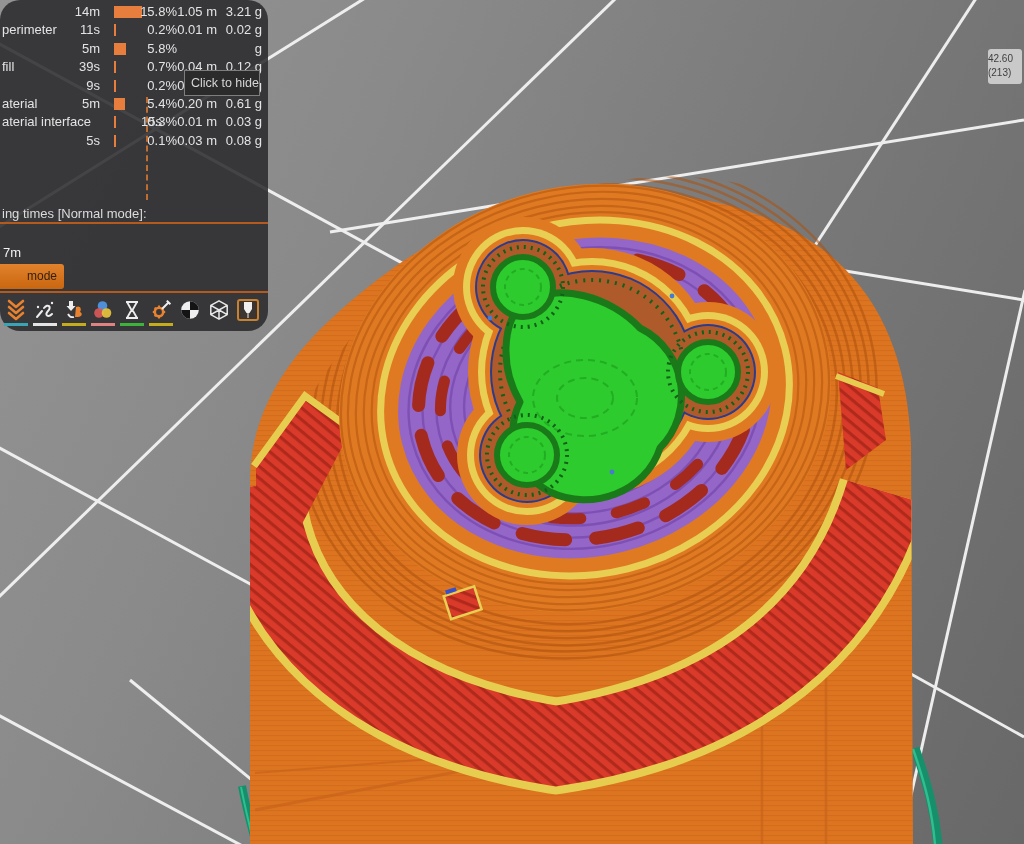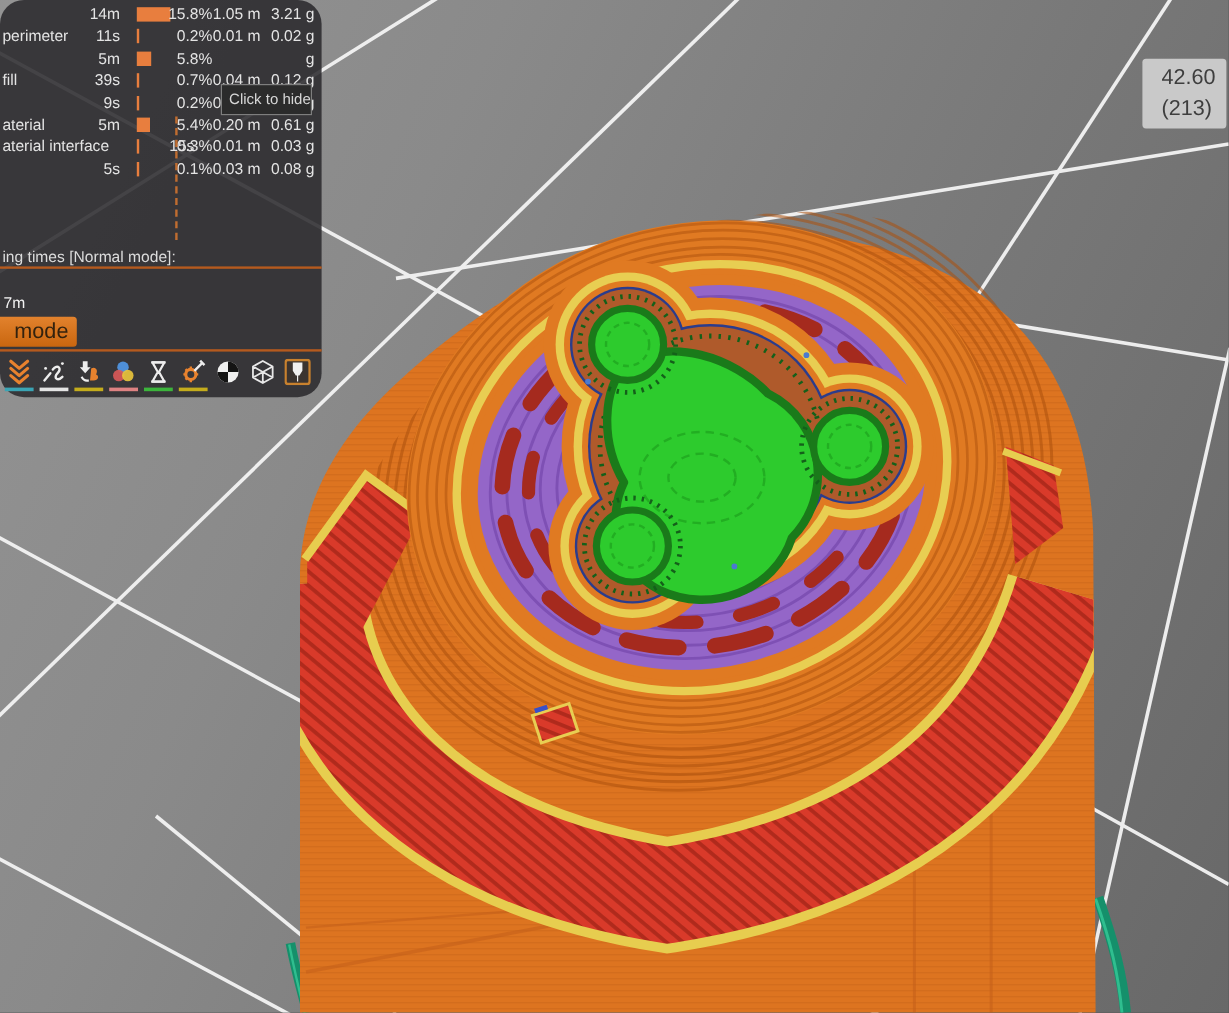--- a/index.html
+++ b/index.html
@@ -25,29 +25,29 @@
             border-left:2px dashed #D9772F;opacity:.85;}
   #tooltip{position:absolute;left:184px;top:70px;width:74px;height:24px;
            background:#2B2B2B;border:1px solid #7E7E7E;color:#D6D6D6;
            font-size:12.5px;line-height:24px;text-align:right;z-index:5;}
   .sep{position:absolute;left:0;width:268px;height:2px;background:#B55A1E;}
   #sep1{top:222px;} #sep2{top:291px;}
   #times-hdr{position:absolute;left:2px;top:206px;color:#DCDCDC;}
   #total-time{position:absolute;left:3px;top:245px;color:#F2F2F2;}
   #mode-btn{position:absolute;left:0;top:264px;width:64px;height:25px;box-sizing:border-box;
             background:linear-gradient(#E2822D,#C9660F);color:#33220E;border:0;
-            border-radius:0 3px 3px 0;font-family:inherit;font-size:18px;line-height:25px;
+            border-radius:0 3px 3px 0;font-family:inherit;font-size:12px;line-height:25px;
             text-align:right;padding:0 7px 0 0;overflow:hidden;text-indent:-5px;}
   #icons{position:absolute;left:5px;top:299px;display:flex;gap:7px;}
   .ic{width:22px;display:flex;flex-direction:column;align-items:center;cursor:pointer;}
   .ic .ul{width:24px;height:3px;margin-top:2px;}
 
   
   #zbadge{position:absolute;right:2px;top:49px;background:#C9C9C9;color:#3E3E3E;
-          padding:3px 9px 4px 16px;border-radius:3px;font-size:18px;line-height:1.42;z-index:3;}
+          padding:3px 9px 4px 0;border-radius:3px;font-size:10px;line-height:1.42;z-index:3;}
 </style>
 </head>
 <body>
 
 <div id="app">
 
   <svg id="scene" viewBox="0 0 1024 844" xmlns="http://www.w3.org/2000/svg">
     <defs>
       <pattern id="redHatch" patternUnits="userSpaceOnUse" width="9" height="9" patternTransform="rotate(40)">
         <rect width="9" height="9" fill="#D93A2A"></rect>

